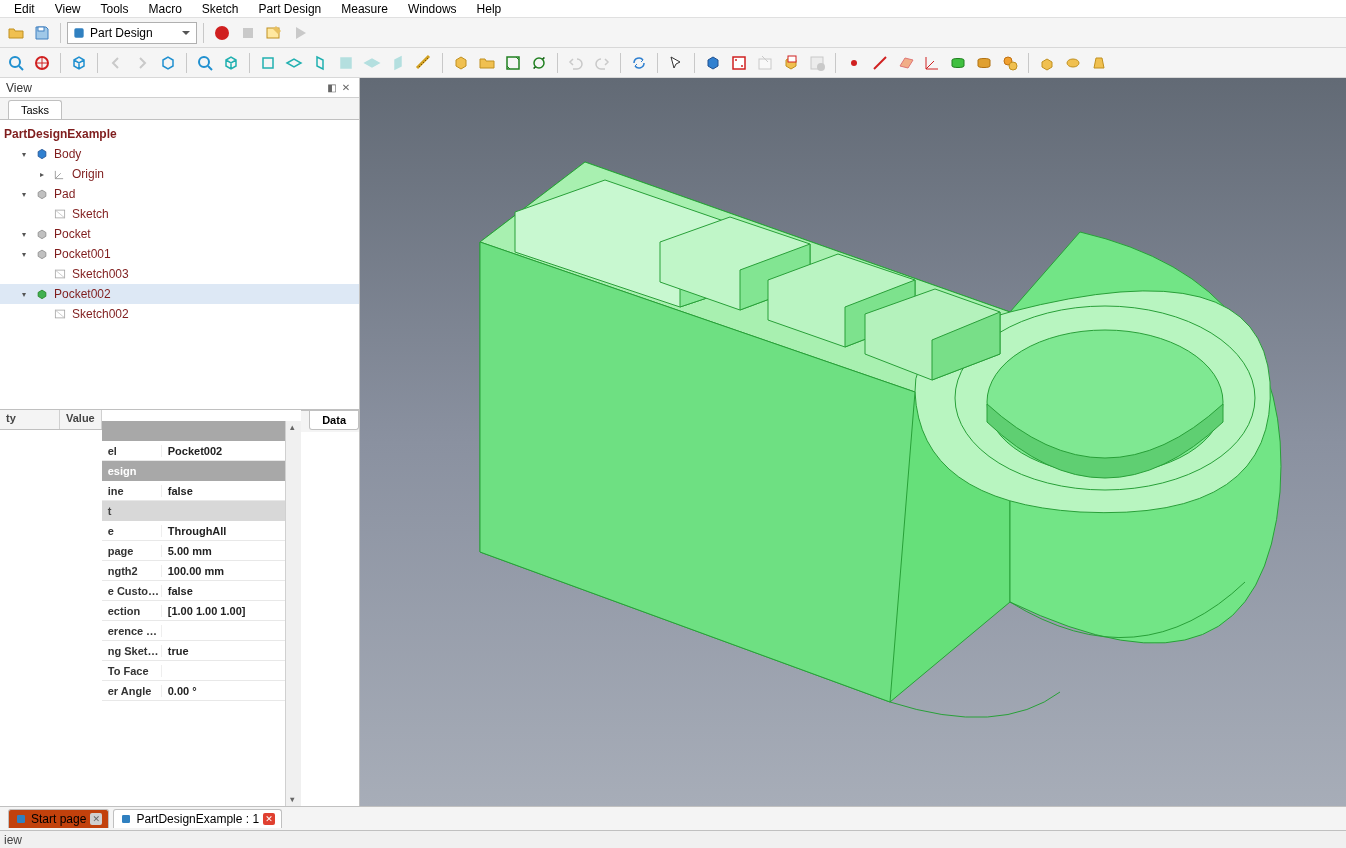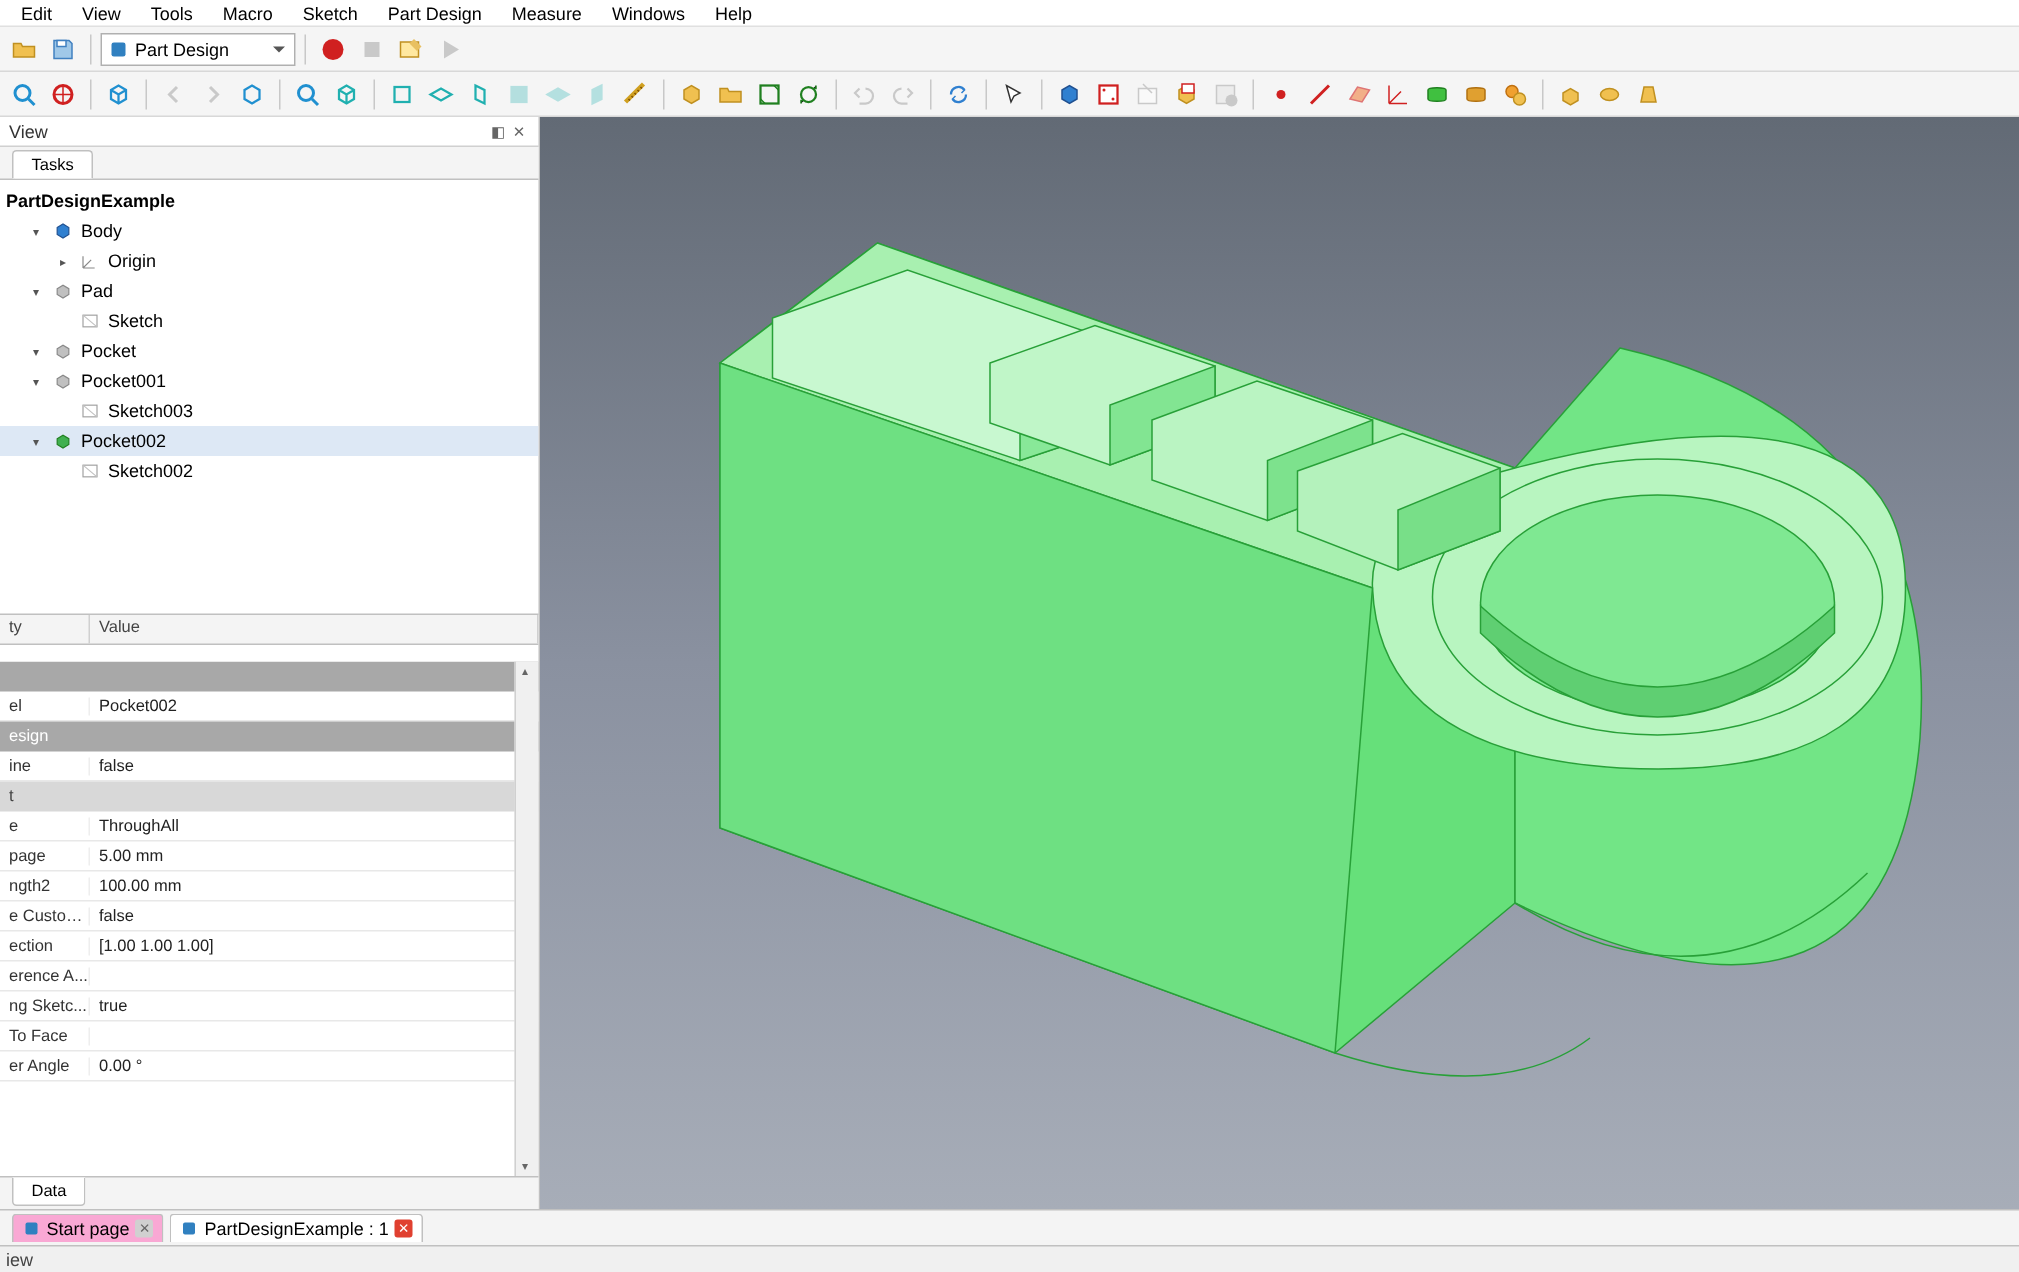--- a/index.html
+++ b/index.html
@@ -28,27 +28,27 @@
 .panel-header .small-btn { width: 14px; height: 14px; display: flex; align-items: center; justify-content: center; cursor: pointer; font-size: 10px; color: #666; }
 .tab-strip { display: flex; align-items: flex-end; height: 22px; border-bottom: 1px solid #c0c0c0; padding-left: 8px; gap: 2px; background: #f4f4f4; }
 .tab-strip .tab { padding: 3px 12px; background: #fff; border: 1px solid #c0c0c0; border-bottom: none; border-radius: 3px 3px 0 0; font-size: 11px; cursor: pointer; }
 
 
 .tree { flex: 0 0 290px; overflow: auto; padding: 4px 0; border-bottom: 1px solid #c0c0c0; }
 .tree-item { display: flex; align-items: center; height: 20px; padding-left: 4px; gap: 4px; cursor: pointer; white-space: nowrap; }
 .tree-item.selected { background: #dde8f5; }
 .tree-item .caret { width: 12px; height: 12px; display: flex; align-items: center; justify-content: center; font-size: 8px; color: #555; }
 .tree-item .icon { width: 16px; height: 16px; display: flex; align-items: center; justify-content: center; }
-.tree-label { color: #000000; }
+.tree-label { color: #7f1d1d; }
 .tree-item.doc .tree-label { font-weight: bold; }
 .ind-1 { padding-left: 18px; }
 .ind-2 { padding-left: 36px; }
 
 
-.prop-panel { flex: 1; display: flex; flex-direction: column; min-height: 0; }
+.prop-panel { flex: 1; display: flex; flex-direction: row; min-height: 0; font-weight: bold; }
 .prop-header { display: flex; height: 20px; background: #f4f4f4; border-bottom: 1px solid #c0c0c0; }
 .prop-header div { padding: 2px 6px; font-size: 11px; color: #444; border-right: 1px solid #d0d0d0; }
 .prop-header .col-name { width: 60px; }
 .prop-header .col-val { flex: 1; }
 .prop-body { flex: 1; overflow: auto; position: relative; margin-top: 11px; }
 .prop-group { height: 20px; background: #a8a8a8; color: #fff; font-size: 11px; display: flex; align-items: center; padding-left: 6px; }
 .prop-group.light { background: #d8d8d8; color: #444; }
 .prop-row { display: flex; height: 20px; align-items: center; border-bottom: 1px solid #e8e8e8; }
 .prop-row .pn { width: 60px; padding-left: 6px; font-size: 11px; color: #333; overflow: hidden; text-overflow: ellipsis; white-space: nowrap; border-right: 1px solid #eee; }
 .prop-row .pv { flex: 1; padding-left: 6px; font-size: 11px; color: #222; }
@@ -58,21 +58,21 @@
 
 .prop-tabs { display: flex; height: 22px; border-top: 1px solid #c0c0c0; align-items: flex-start; padding-left: 8px; background: #f4f4f4; }
 .prop-tabs .tab { padding: 3px 12px; background: #fff; border: 1px solid #c0c0c0; border-top: none; border-radius: 0 0 3px 3px; font-size: 11px; cursor: pointer; }
 
 
 .viewport { flex: 1; background: linear-gradient(#626a75, #8a91a0 50%, #a7adb8); position: relative; overflow: hidden; }
 .viewport svg.model { position: absolute; top: 0; left: 0; width: 100%; height: 100%; }
 
 
 .doc-tabs { display: flex; align-items: center; height: 24px; background: #f4f4f4; border-top: 1px solid #c0c0c0; padding-left: 8px; gap: 4px; }
-.doc-tab { display: flex; align-items: center; gap: 4px; padding: 2px 6px; border: 1px solid #c0c0c0; border-bottom: none; border-radius: 3px 3px 0 0; background: #f9a8d4; font-size: 11px; cursor: pointer; }
+.doc-tab { display: flex; align-items: center; gap: 4px; padding: 2px 6px; border: 1px solid #c0c0c0; border-bottom: none; border-radius: 3px 3px 0 0; background: #c2410c; font-size: 11px; cursor: pointer; }
 .doc-tab.active { background: #fff; }
 .doc-tab .close { width: 12px; height: 12px; display: flex; align-items: center; justify-content: center; font-size: 9px; border-radius: 2px; }
 .doc-tab .close.red { background: #e04030; color: #fff; }
 .doc-tab .close.grey { background: #d0d0d0; color: #666; }
 
 
 .status-bar { height: 18px; background: #f0f0f0; border-top: 1px solid #c0c0c0; display: flex; align-items: center; padding-left: 4px; font-size: 11px; color: #444; }
 
 
 .ico-cube { fill: none; stroke: #2090d0; stroke-width: 1.5; }

